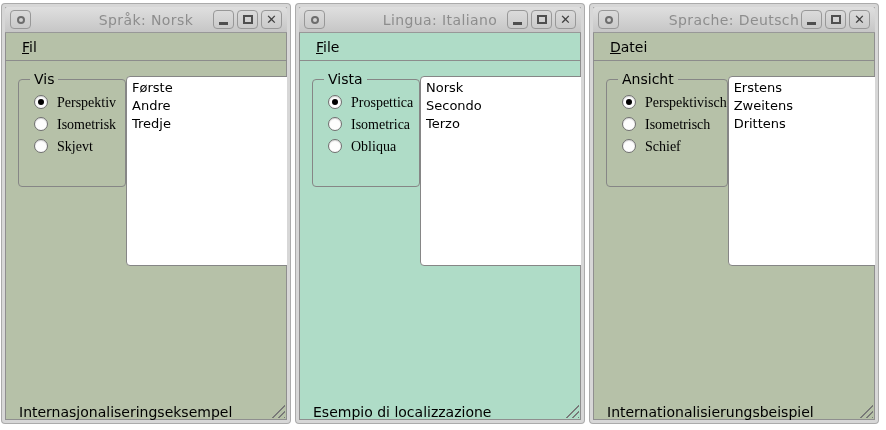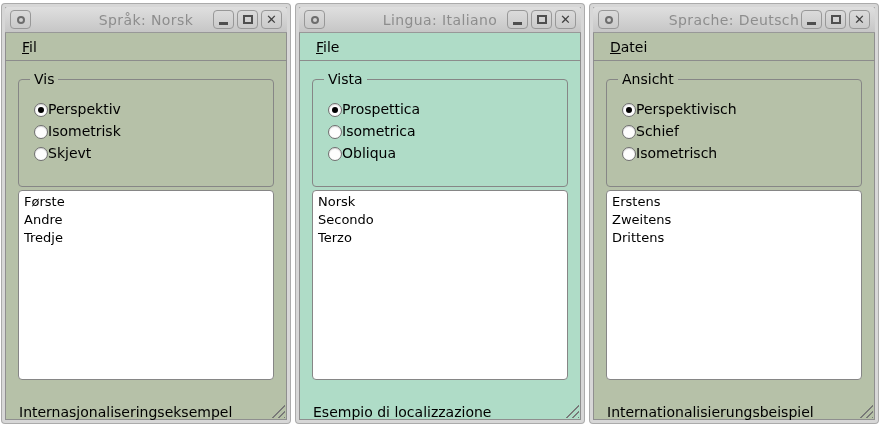--- a/index.html
+++ b/index.html
@@ -62,37 +62,37 @@
   .menubar {
     flex: 0 0 28px; height: 28px;
     display: flex; align-items: center;
     padding-left: 17px;
     border-bottom: 1px solid #8c8c8c;
   }
   .menu-item { display: inline-block; font-size: 14px; color: #000; }
   .menu-item::first-letter { text-decoration: underline; }
 
   
-  .content { flex: 1; padding: 12px 13px 0 13px; display: flex; flex-direction: column; }
+  .content { flex: 1; padding: 12px 13px 0 13px; display: flex; }
 
   .groupbox {
     position: relative;
     height: 108px; flex: 0 0 108px;
     margin-top: 6px;
     border: 1px solid #868686;
     border-radius: 4px;
     padding-top: 15px;
   }
   .group-label {
     position: absolute; top: -9px; left: 11px;
     background: var(--bg);
     padding: 0 4px;
     font-size: 14px; color: #000;
   }
-  .radio-row { display: flex; align-items: flex-end; margin-left: 15px; height: 22px; }
+  .radio-row { display: flex; align-items: flex-start; gap: 9px; margin-left: 15px; height: 22px; font-family: Liberation Serif, serif; }
   .radio-row + .radio-row { margin-top: 0; }
   .radio {
     width: 14px; height: 14px; border-radius: 50%;
     background: #fdfdfd; border: 1px solid #6e6e6e;
     display: flex; align-items: center; justify-content: center;
     box-shadow: inset 0 1px 1px rgba(0,0,0,0.15);
   }
   .radio .dot { width: 6px; height: 6px; border-radius: 50%; background: #000; }
   .radio-label { font-size: 14px; color: #000; }
 
@@ -252,25 +252,25 @@
     <div class="groupbox">
       <span class="group-label">Ansicht</span>
       <div class="radio-row">
         <span class="radio">
             <span class="dot"></span>
           </span>
         <span class="radio-label">Perspektivisch</span>
       </div>
       <div class="radio-row">
         <span class="radio"></span>
+        <span class="radio-label">Isometrisch</span>
+      </div>
+      <div class="radio-row">
+        <span class="radio"></span>
         <span class="radio-label">Schief</span>
-      </div>
-      <div class="radio-row">
-        <span class="radio"></span>
-        <span class="radio-label">Isometrisch</span>
       </div>
     </div>
     <div class="listbox">
       <div class="list-item">Erstens</div>
       <div class="list-item">Zweitens</div>
       <div class="list-item">Drittens</div>
     </div>
   </div>
   <div class="statusbar">
     <span>Internationalisierungsbeispiel</span>

